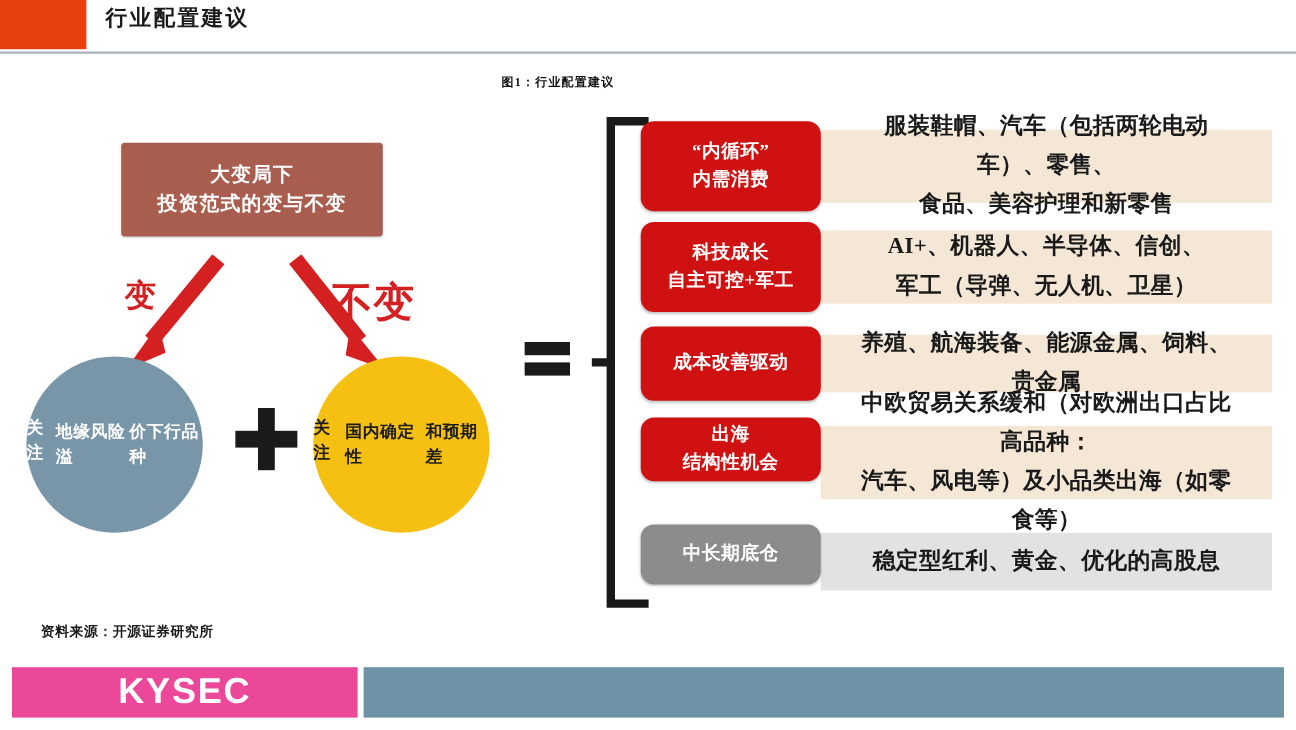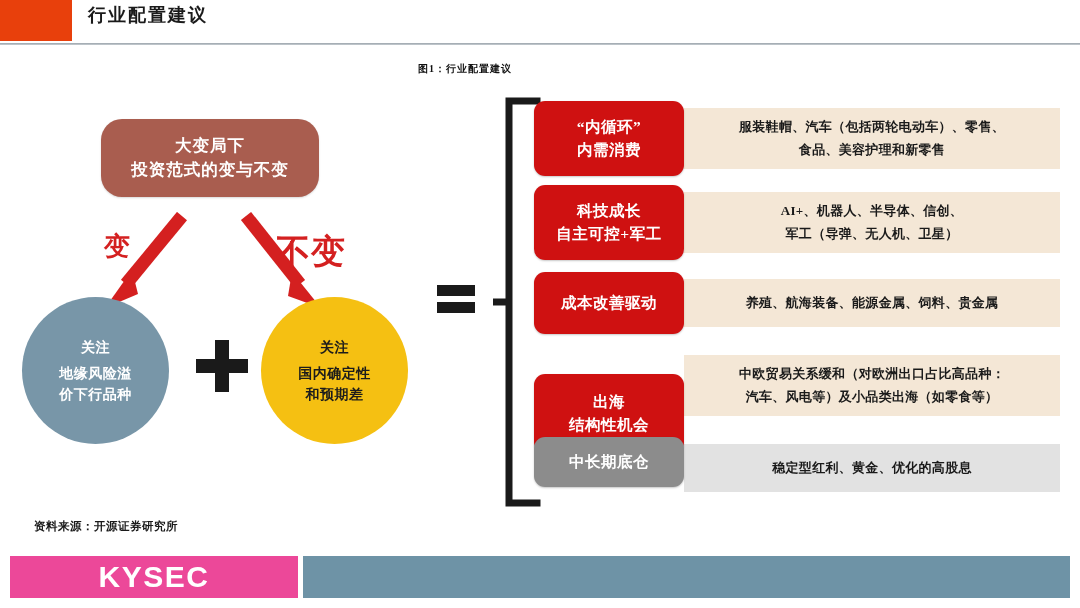--- a/index.html
+++ b/index.html
@@ -24,42 +24,42 @@
 
   
   .fig-caption{
     position:absolute;left:418px;top:62px;
     font-size:10px;color:#111;font-weight:bold;letter-spacing:1px;
   }
 
   
   .topbox{
     position:absolute;left:101px;top:119px;width:218px;height:78px;
-    background:#a95d4f;border-radius:21px;
+    background:#a95d4f;border-radius:3px;
     color:#fff;display:flex;flex-direction:column;
     align-items:center;justify-content:center;
     font-size:16.5px;font-weight:bold;line-height:1.45;letter-spacing:1px;
     box-shadow:0 1px 2px rgba(0,0,0,.15);
   }
   .topbox span{display:block;}
 
   .arrow-svg{position:absolute;left:100px;top:212px;width:240px;height:100px;}
 
   .lbl-bian{
     position:absolute;left:104px;top:229px;
     font-size:26px;font-weight:bold;color:#d42020;letter-spacing:1px;
   }
   .lbl-bubian{
     position:absolute;left:276px;top:229px;
     font-size:34px;font-weight:bold;color:#d42020;letter-spacing:1px;
   }
 
   .circle{
     position:absolute;border-radius:50%;
-    display:flex;flex-direction:column;align-items:center;justify-content:center;
+    display:flex;flex-direction:row;align-items:center;justify-content:center;
     text-align:left;line-height:1.5;letter-spacing:.5px;
   }
   .circle-left{
     left:22px;top:297px;width:147px;height:147px;
     background:#7896a8;color:#ffffff;font-size:14px;font-weight:bold;
   }
   .circle-right{
     left:261px;top:297px;width:147px;height:147px;
     background:#f5c012;color:#1c1c1c;font-size:14px;font-weight:bold;
   }
@@ -83,21 +83,21 @@
     color:#ffffff;font-weight:bold;font-size:15.5px;line-height:1.45;
     letter-spacing:.5px;text-align:center;
     box-shadow:0 1px 2px rgba(0,0,0,.22);
   }
   .tag.red{background:#cf1111;}
   .tag.gray{background:#8c8c8c;}
   .tag span{display:block;}
   .body{
     position:absolute;left:150px;top:7px;bottom:7px;right:0;
     display:flex;flex-direction:column;align-items:center;justify-content:center;
-    font-size:13px;font-weight:bold;color:#1a1a1a;line-height:1.7;
+    font-size:19px;font-weight:bold;color:#1a1a1a;line-height:1.7;
     letter-spacing:.3px;text-align:center;padding:0 28px;z-index:2;
     box-sizing:border-box;
   }
   .body.beige{background:#f4e7d6;}
   .body.gray{background:#e2e2e2;}
   .body span{display:block;}
 
   
   .source{
     position:absolute;left:34px;top:519px;
@@ -201,21 +201,21 @@
     <div class="tag red" style="height:62px;">
       <span>成本改善驱动</span>
     </div>
   </div>
 
   <div class="row" id="r3" style="top:348px;width:526px;height:75px;">
     <div class="body beige">
       <span>中欧贸易关系缓和（对欧洲出口占比高品种：</span>
       <span>汽车、风电等）及小品类出海（如零食等）</span>
     </div>
-    <div class="tag red" style="height:79px;margin-top:26px;">
+    <div class="tag red" style="height:53px;">
       <span>出海</span>
       <span>结构性机会</span>
     </div>
   </div>
 
   <div class="row" id="r4" style="top:437px;width:526px;height:62px;">
     <div class="body gray">
       <span>稳定型红利、黄金、优化的高股息</span>
     </div>
     <div class="tag gray" style="height:50px;">

